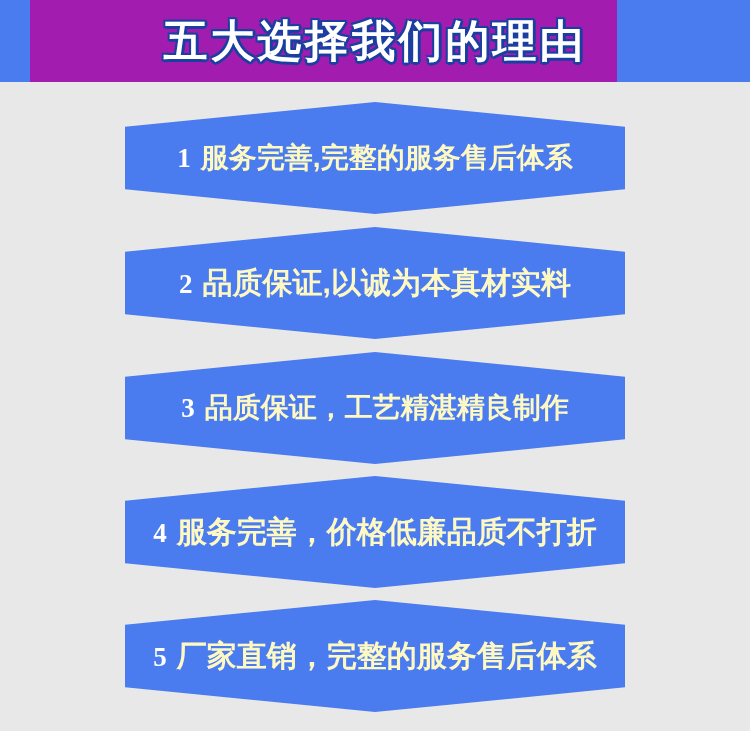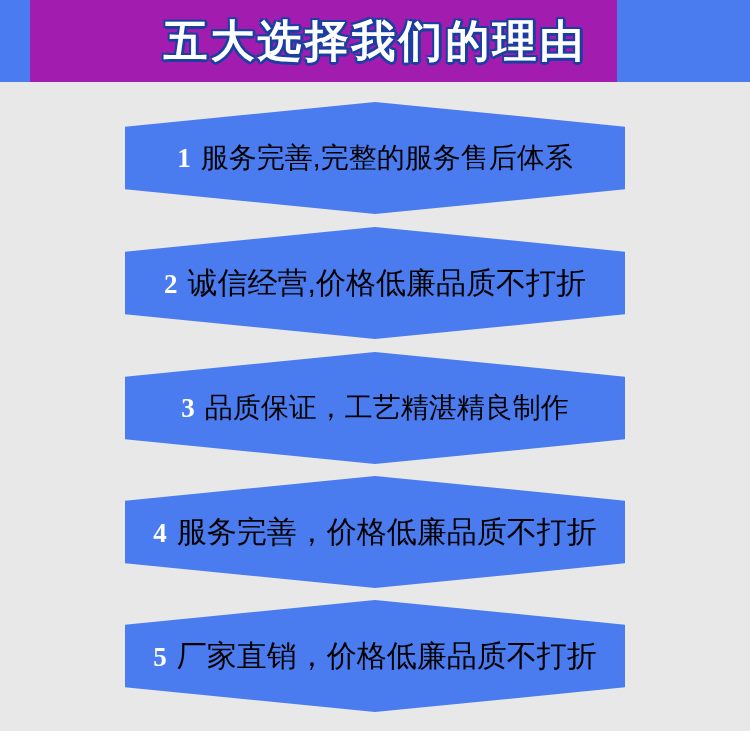--- a/index.html
+++ b/index.html
@@ -105,22 +105,22 @@
   }
   .num {
     font-size: 27px;
     font-weight: bold;
     color: #ffffff;
     margin-right: 10px;
     font-family: "Liberation Serif", serif;
   }
   .reason-text {
     font-size: 30px;
-    font-weight: normal;
-    color: #000000;
+    font-weight: bold;
+    color: #fef9c3;
     letter-spacing: 0px;
   }
   
   .r0 .reason-text { font-size: 28px; }
   .r1 .reason-text { font-size: 30px; }
   .r2 .reason-text { font-size: 28px; }
   .r3 .reason-text { font-size: 30px; }
   .r4 .reason-text { font-size: 30px; }
 </style>
 </head>
@@ -142,21 +142,21 @@
           <span class="num">1</span>
           <span class="reason-text">服务完善,完整的服务售后体系</span>
         </div>
       </div>
     </div>
 
     <div class="reason-row r1">
       <div class="banner">
         <div class="banner-inner">
           <span class="num">2</span>
-          <span class="reason-text">诚信经营,价格低廉品质不打折</span>
+          <span class="reason-text">品质保证,以诚为本真材实料</span>
         </div>
       </div>
     </div>
 
     <div class="reason-row r2">
       <div class="banner">
         <div class="banner-inner">
           <span class="num">3</span>
           <span class="reason-text">品质保证，工艺精湛精良制作</span>
         </div>
@@ -169,19 +169,19 @@
           <span class="num">4</span>
           <span class="reason-text">服务完善，价格低廉品质不打折</span>
         </div>
       </div>
     </div>
 
     <div class="reason-row r4">
       <div class="banner">
         <div class="banner-inner">
           <span class="num">5</span>
-          <span class="reason-text">厂家直销，价格低廉品质不打折</span>
+          <span class="reason-text">厂家直销，完整的服务售后体系</span>
         </div>
       </div>
     </div>
 
   </div>
 </div>
 
 </body></html>

